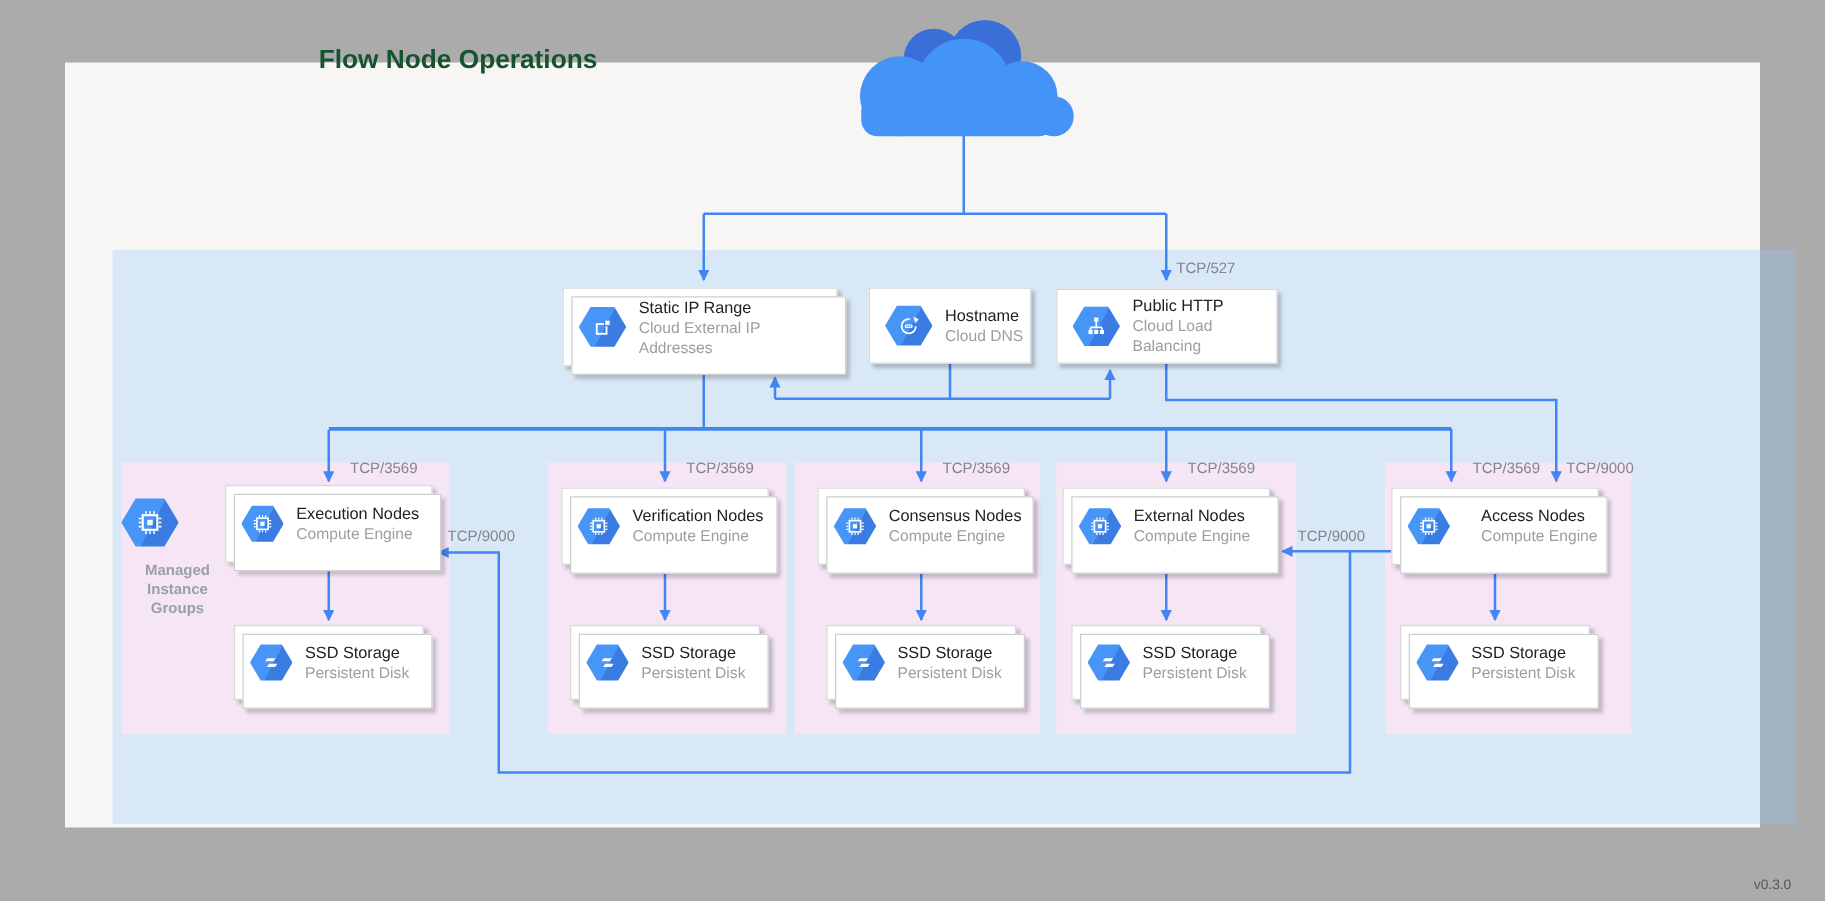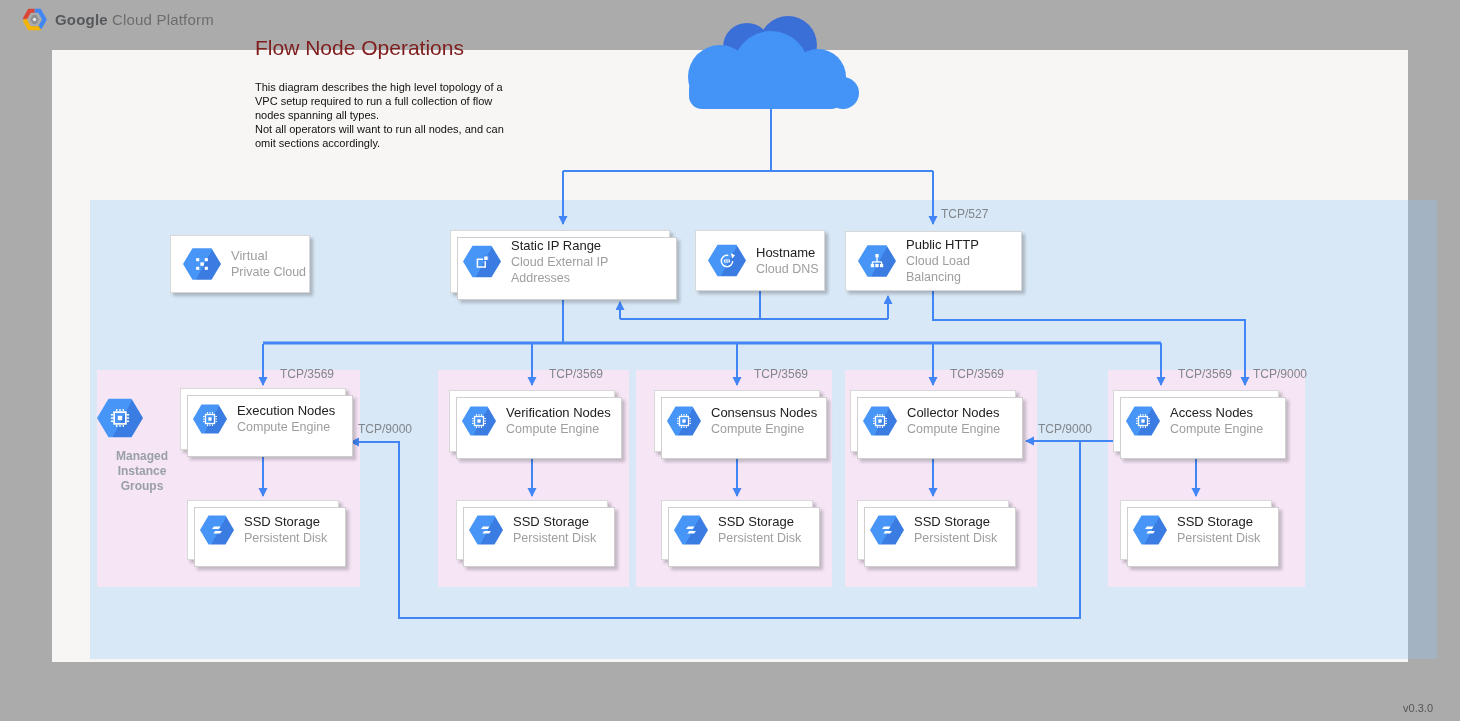--- a/index.html
+++ b/index.html
@@ -9,21 +9,21 @@
 
   
   .canvas { position:absolute; left:52px; top:50px; width:1356px; height:612px; background:#f7f6f5; }
   .vpc-region { position:absolute; left:90px; top:200px; width:1347px; height:459px; background:rgba(150,200,250,0.30); }
 
   
   .brand { position:absolute; left:22px; top:8px; display:flex; align-items:center; gap:8px; }
   .brand-text { font-size:15px; color:#6d6d6d; letter-spacing:.2px; }
   .brand-text b { color:#55585c; margin-right:4px; }
 
-  .page-title { position:absolute; left:255px; top:36px; font-size:21px; font-weight:normal; color:#7f1d1d; }
+  .page-title { position:absolute; left:255px; top:36px; font-size:21px; font-weight:bold; color:#14532d; }
   .page-desc { position:absolute; left:255px; top:80px; width:280px; font-size:11px; line-height:14px; color:#111; white-space:pre-line; }
 
   .version { position:absolute; right:27px; bottom:7px; font-size:11px; color:#565656; }
 
   
   .card { position:absolute; background:#fff; border:1px solid #d8d8d8; box-shadow:3px 3px 3px rgba(0,0,0,0.22);
           display:flex; align-items:center; z-index:4; }
   .card.stacked::after { content:""; position:absolute; left:6px; top:6px; width:100%; height:100%;
           background:#fff; border:1px solid #cfcfcf; box-shadow:3px 3px 3px rgba(0,0,0,0.2); z-index:-1; }
   .card .txt { margin-left:10px; }
@@ -47,37 +47,22 @@
   #cloud { position:absolute; left:683px; top:14px; z-index:4; }
 </style>
 </head>
 <body>
 
 <div id="stage">
 
   <div class="canvas"></div>
   <div class="vpc-region"></div>
 
-  <div class="brand">
-    <svg width="25" height="23" viewBox="-3 -3 30 27">
-      <path d="M0,10.5 L6,0 L18,0 L24,10.5 L18,21 L6,21 Z" fill="none" stroke="#4285f4" stroke-width="5" pathLength="72" stroke-dasharray="30 42" stroke-dashoffset="-18"></path>
-      <path d="M0,10.5 L6,0 L18,0 L24,10.5 L18,21 L6,21 Z" fill="none" stroke="#db4437" stroke-width="5" pathLength="72" stroke-dasharray="18 54"></path>
-      <path d="M0,10.5 L6,0 L18,0 L24,10.5 L18,21 L6,21 Z" fill="none" stroke="#f4b400" stroke-width="5" pathLength="72" stroke-dasharray="24 48" stroke-dashoffset="-48"></path>
-      <path d="M6.8,10.5 L10,5 L14,5 L17.2,10.5 L14,16 L10,16 Z" fill="#8d9093"></path>
-      <circle cx="12" cy="10.5" r="2" fill="#e8eaed"></circle>
-    </svg>
-    <div class="brand-text"><b>Google</b><span>Cloud Platform</span></div>
-  </div>
 
   <div class="page-title">Flow Node Operations</div>
-  <div class="page-desc">This diagram describes the high level topology of a
-VPC setup required to run a full collection of flow
-nodes spanning all types.
-Not all operators will want to run all nodes, and can
-omit sections accordingly.</div>
   <div class="version">v0.3.0</div>
 
   <svg id="cloud" width="180" height="96" viewBox="0 0 180 96">
     <circle cx="64" cy="33" r="24" fill="#3a6fd8"></circle>
     <circle cx="105" cy="31" r="29" fill="#3a6fd8"></circle>
     <circle cx="37" cy="63" r="32" fill="#4493f7"></circle>
     <circle cx="88" cy="55" r="38" fill="#4493f7"></circle>
     <circle cx="135" cy="63" r="28" fill="#4493f7"></circle>
     <circle cx="160" cy="79" r="16" fill="#4493f7"></circle>
     <rect x="6" y="62" width="155" height="33" rx="13" fill="#4493f7"></rect>
@@ -109,37 +94,20 @@
       <path d="M1116,441 H1026" marker-end="url(#arr)"></path>
       <path d="M1080,441 V618 H399 V442 H351" marker-end="url(#arr)"></path>
       <path d="M263,453 V496" marker-end="url(#arr)"></path>
       <path d="M532,453 V496" marker-end="url(#arr)"></path>
       <path d="M737,453 V496" marker-end="url(#arr)"></path>
       <path d="M933,453 V496" marker-end="url(#arr)"></path>
       <path d="M1196,455 V496" marker-end="url(#arr)"></path>
     </g>
   </svg>
 
-  <div class="card" style="left:170px; top:235px; width:140px; height:58px;">
-    <div class="hex" style="width:38px;height:33px;">
-      <svg width="22" height="22" viewBox="0 0 24 24">
-          <g fill="#fff">
-            <rect x="10.2" y="10.2" width="3.8" height="3.8"></rect>
-            <rect x="5.6" y="5.6" width="3.4" height="3.4"></rect>
-            <rect x="15" y="5.6" width="3.4" height="3.4"></rect>
-            <rect x="5.6" y="15" width="3.4" height="3.4"></rect>
-            <rect x="15" y="15" width="3.4" height="3.4"></rect>
-          </g>
-        </svg>
-    </div>
-    <div class="txt">
-      <div class="t1 muted">Virtual</div>
-      <div class="t2">Private Cloud</div>
-    </div>
-  </div>
 
   <div class="card" style="left:695px; top:230px; width:130px; height:61px;">
     <div class="hex" style="width:38px;height:33px;">
       <svg width="22" height="22" viewBox="0 0 24 24">
           <circle cx="12" cy="12" r="6.2" fill="none" stroke="#fff" stroke-width="1.6" stroke-dasharray="30 9"></circle>
           <path d="M16.2 3.6 L20.8 5.8 L17.6 9.4 Z" fill="#fff"></path>
           <rect x="8.6" y="10.4" width="6.8" height="3.2" rx="1.4" fill="#fff"></rect>
           <g fill="#4285f4">
             <circle cx="10.4" cy="12" r="0.7"></circle>
             <circle cx="12" cy="12" r="0.7"></circle>
@@ -308,41 +276,41 @@
         <div class="hex" style="width: 34px; height: 30px;">
           <svg width="20" height="20" viewBox="0 0 24 24">
             <rect x="6.6" y="6.6" width="10.8" height="10.8" fill="none" stroke="#fff" stroke-width="1.6"></rect>
             <rect x="10" y="10" width="4" height="4" fill="#fff"></rect>
             <g stroke="#fff" stroke-width="1.2">
               <path d="M9 3.6v2M12 3.6v2M15 3.6v2M9 18.4v2M12 18.4v2M15 18.4v2M3.6 9h2M3.6 12h2M3.6 15h2M18.4 9h2M18.4 12h2M18.4 15h2"></path>
             </g>
           </svg>
         </div>
         <div class="txt">
-          <div class="t1">Collector Nodes</div>
+          <div class="t1">External Nodes</div>
           <div class="t2">Compute Engine</div>
         </div>
       </div>
       <div class="card stacked" style="left: 857px; top: 500px; width: 152px; height: 60px;">
         <div class="hex" style="width: 34px; height: 30px;">
           <svg width="20" height="20" viewBox="0 0 24 24">
             <g fill="#fff">
               <path d="M8.3 7.8 h8 l-2.2 3 h-8 z"></path>
               <path d="M9.9 13.2 h8 l-2.2 3 h-8 z"></path>
             </g>
           </svg>
         </div>
         <div class="txt">
           <div class="t1">SSD Storage</div>
           <div class="t2">Persistent Disk</div>
         </div>
       </div>
       <div class="group-box" style="left: 1108px; top: 370px; width: 197px; height: 217px;"></div>
       <div class="edge-label" style="left: 1178px; top: 367px;">TCP/3569</div>
-      <div class="card stacked" style="left: 1113px; top: 390px; width: 166px; height: 62px;">
+      <div class="card stacked" style="left: 1113px; top: 390px; width: 166px; height: 62px; justify-content: space-between;">
         <div class="hex" style="width: 34px; height: 30px;">
           <svg width="20" height="20" viewBox="0 0 24 24">
             <rect x="6.6" y="6.6" width="10.8" height="10.8" fill="none" stroke="#fff" stroke-width="1.6"></rect>
             <rect x="10" y="10" width="4" height="4" fill="#fff"></rect>
             <g stroke="#fff" stroke-width="1.2">
               <path d="M9 3.6v2M12 3.6v2M15 3.6v2M9 18.4v2M12 18.4v2M15 18.4v2M3.6 9h2M3.6 12h2M3.6 15h2M18.4 9h2M18.4 12h2M18.4 15h2"></path>
             </g>
           </svg>
         </div>
         <div class="txt">

